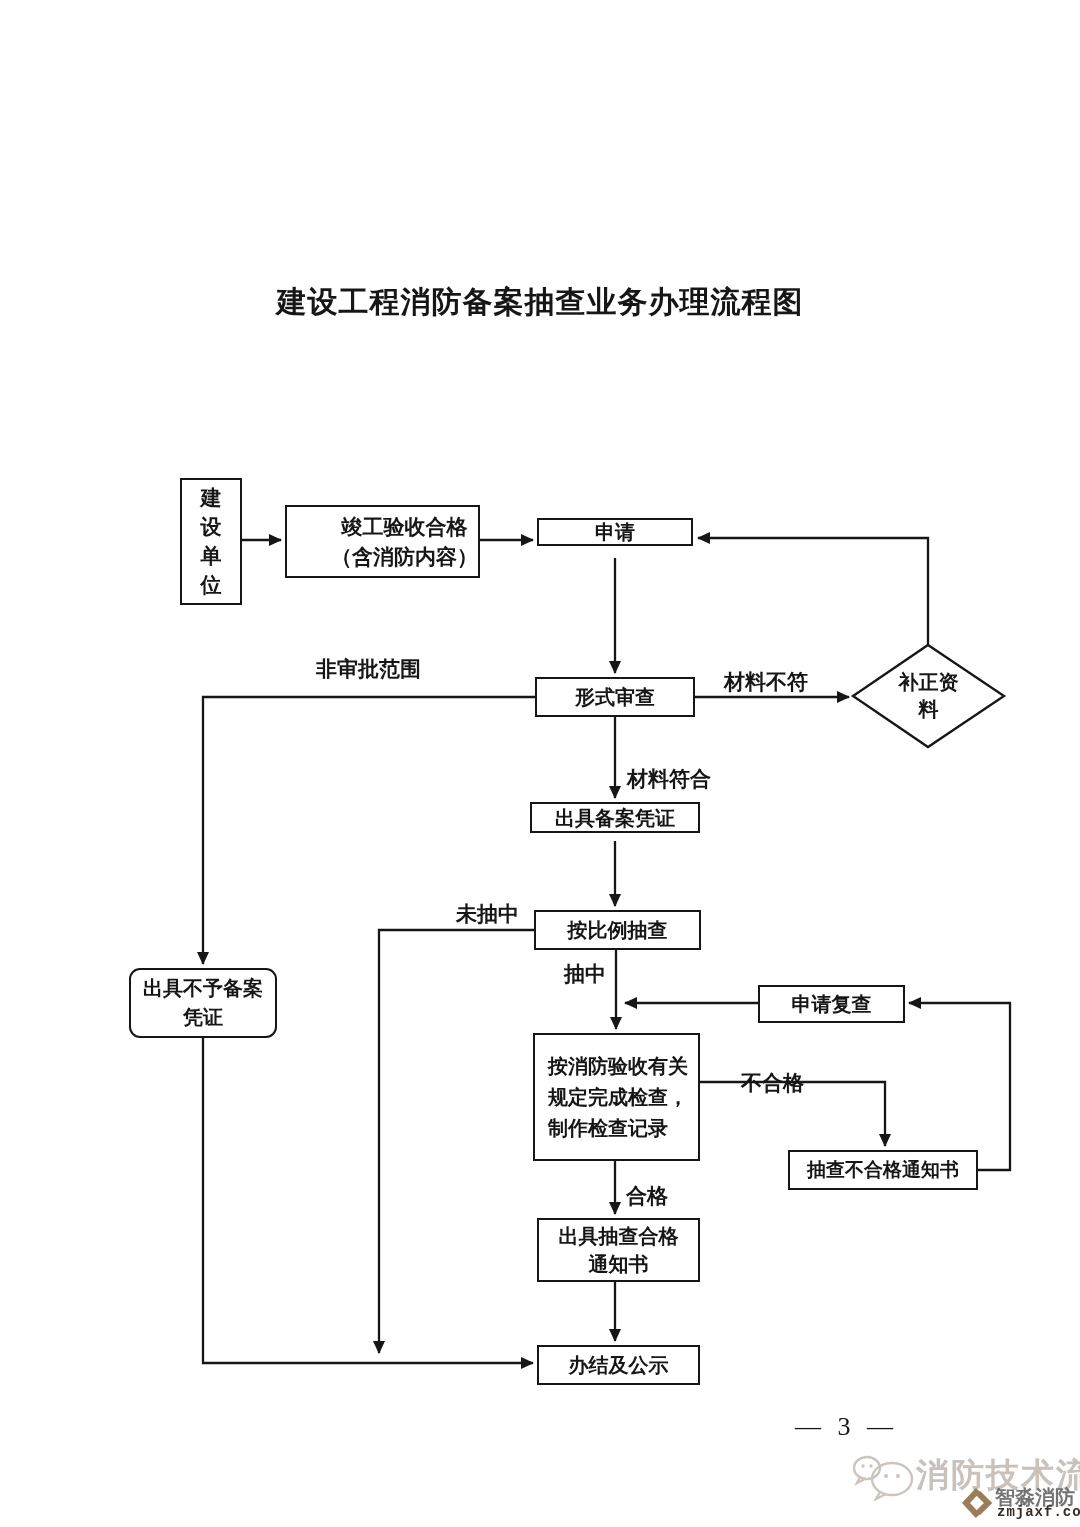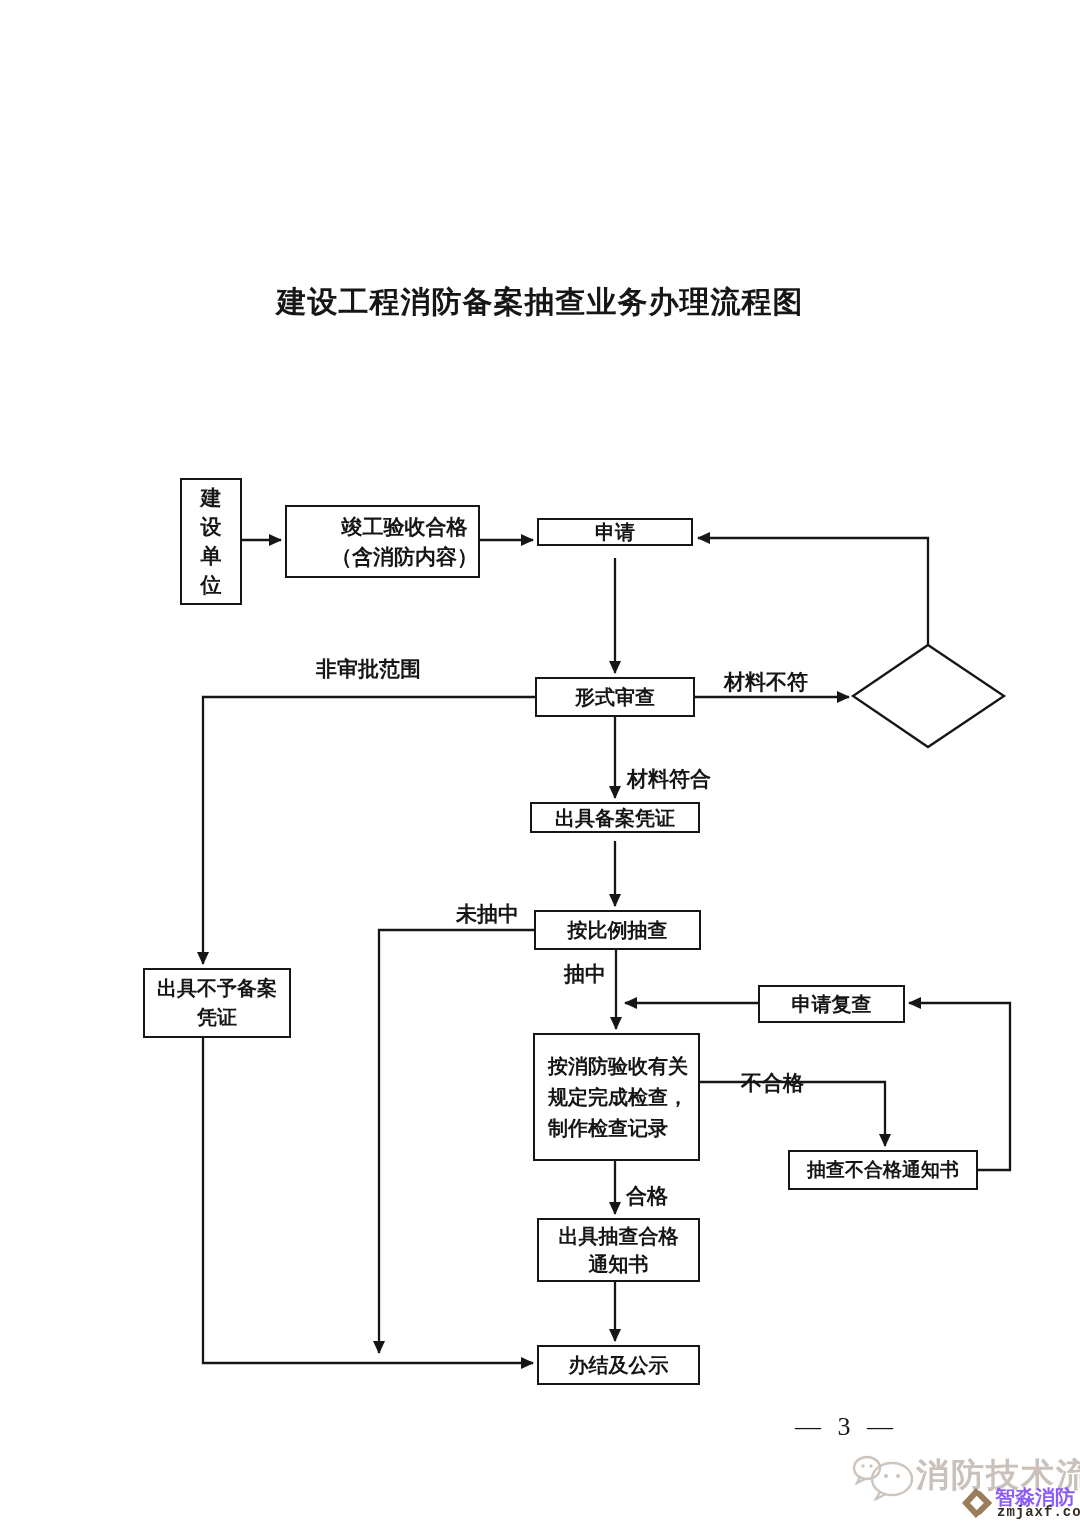--- a/index.html
+++ b/index.html
@@ -82,26 +82,28 @@
 单
 位</div>
 
   <div class="node" style="left:285px;top:505px;width:195px;height:73px;font-size:21px;line-height:30px;padding-left:44px;">竣工验收合格
 （含消防内容）</div>
 
   <div class="node" style="left:537px;top:518px;width:156px;height:28px;">申请</div>
 
   <div class="node" style="left:535px;top:677px;width:160px;height:40px;">形式审查</div>
 
+  <div class="node noborder" style="left:853px;top:646px;width:151px;height:100px;line-height:27px;">补正资
+料</div>
 
   <div class="node" style="left:530px;top:802px;width:170px;height:31px;">出具备案凭证</div>
 
   <div class="node" style="left:534px;top:910px;width:167px;height:40px;">按比例抽查</div>
 
-  <div class="node" style="left:143px;top:968px;width:148px;height:70px;line-height:29px;">出具不予备案
+  <div class="node" style="left:129px;top:968px;width:148px;height:70px;line-height:29px;border-radius:11px;">出具不予备案
 凭证</div>
 
   <div class="node" style="left:758px;top:985px;width:147px;height:38px;">申请复查</div>
 
   <div class="node leftalign" style="left:533px;top:1033px;width:167px;height:128px;">按消防验收有关
 规定完成检查，
 制作检查记录</div>
 
   <div class="node" style="left:788px;top:1150px;width:190px;height:40px;font-size:19px;">抽查不合格通知书</div>
 
@@ -137,17 +139,17 @@
 
   <div class="wm-channel" style="color: rgb(201, 193, 186);">消防技术流</div>
 
   <svg class="wm-logo" width="32" height="32" viewBox="0 0 32 32" xmlns="http://www.w3.org/2000/svg">
     <g stroke="#9b7d5c" stroke-width="6" fill="none">
       <path d="M16 3 L4 16 L16 29"></path>
       <path d="M16 6 L26 16 L16 26"></path>
     </g>
   </svg>
 
-  <div class="wm-brand" style="color: #8b5cf6;">智淼消防</div>
+  <div class="wm-brand" style="color: #737373;">智淼消防</div>
 
   <div class="wm-url" style="color: rgb(53, 45, 38);">zmjaxf.com</div>
 
 </div>
 
 </body></html>

